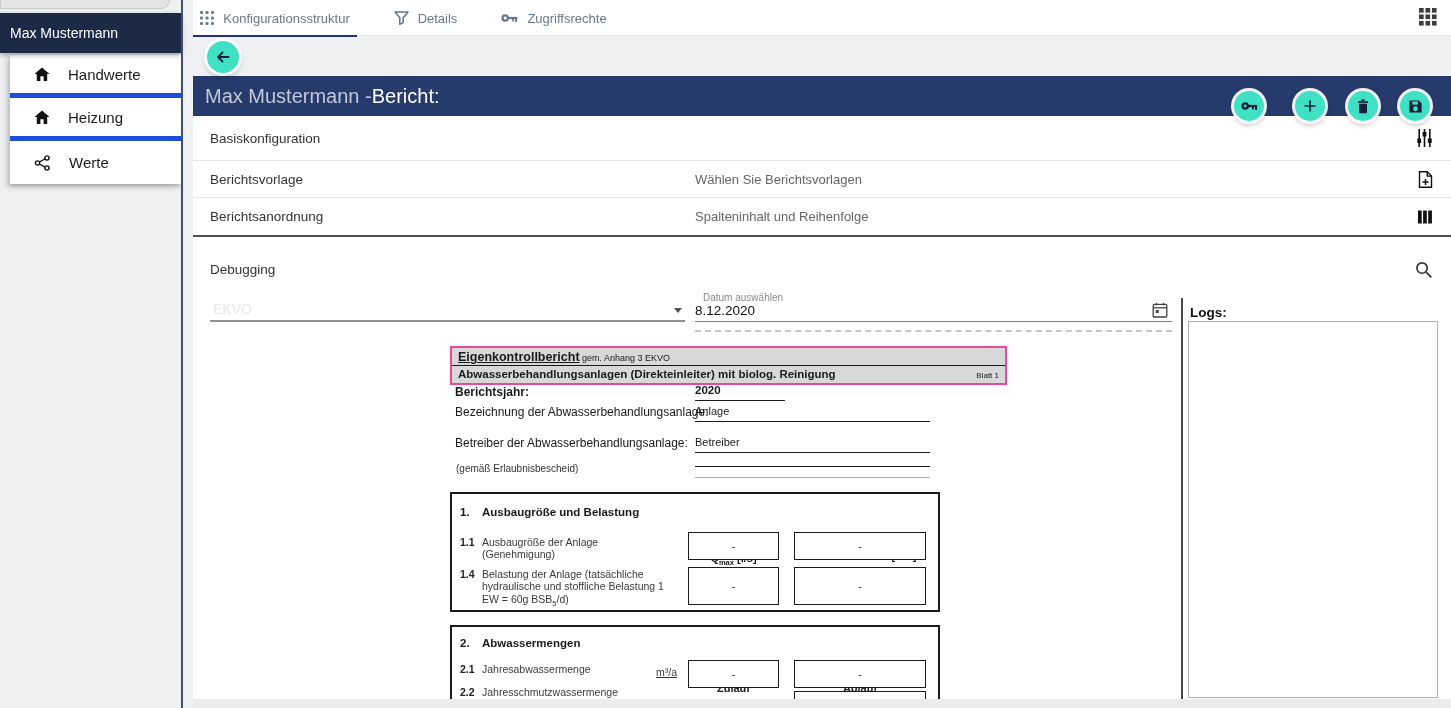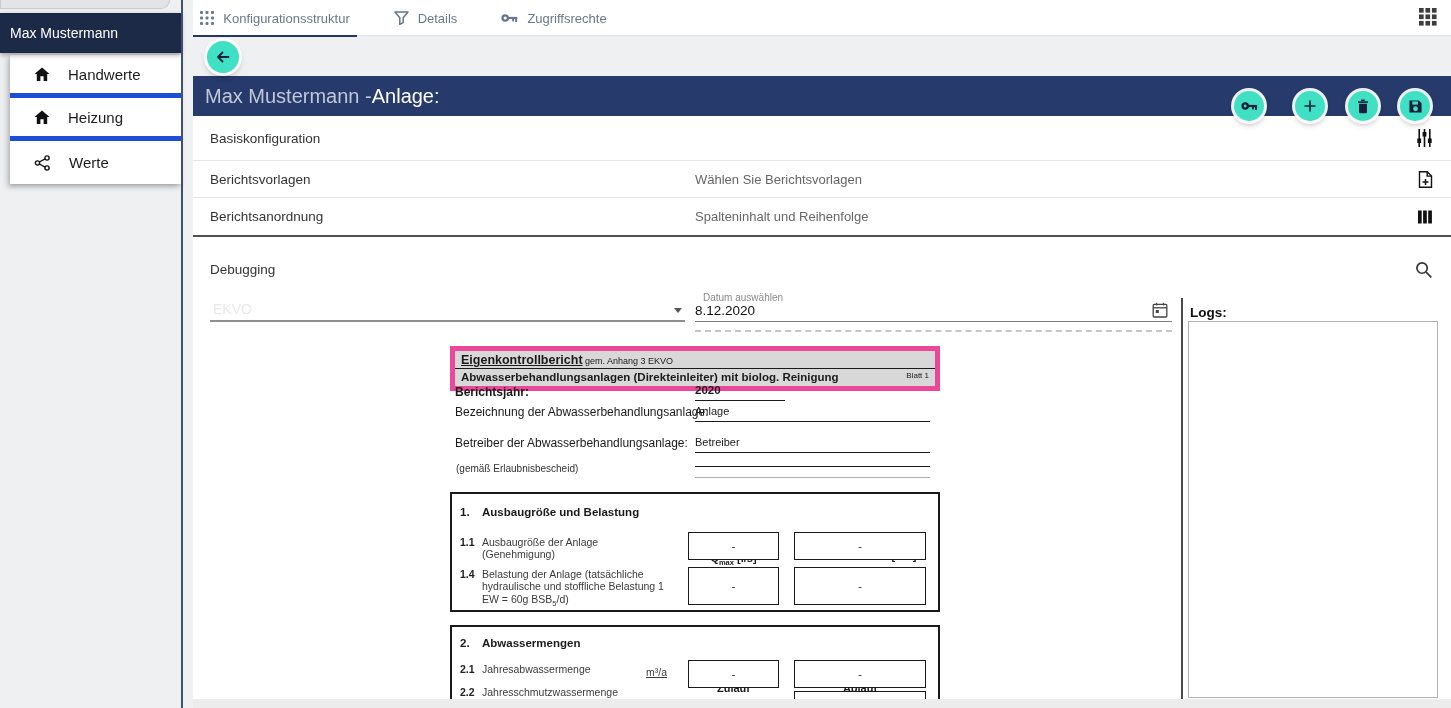--- a/index.html
+++ b/index.html
@@ -51,39 +51,39 @@
   .cal-btn { position:absolute; right:4px; bottom:3px; width:16px; height:16px; cursor:pointer; }
   .dash-line { left:695px; top:330px; width:477px; border-top:2px dashed #c6c6c6; }
 
   .logs-vdiv { left:1181px; top:298px; width:2px; height:410px; background:#4a4a4a; }
   .logs-lbl { left:1190px; top:305px; font-size:13.5px; font-weight:600; color:#111; }
   .logs-box { left:1188px; top:321px; width:250px; height:377px; border:1px solid #b0b0b0; background:#fff; }
 
   
   .report { left:450px; top:346px; width:490px; color:#1a1a1a; }
   .rep-box { position:absolute; border:2px solid #1a1a1a; background:#fff; }
-  .rep-header { position:absolute; left:0; top:0; width:490px; border:5px solid #ec4899; background:#d8d8d8; }
+  .rep-header { position:absolute; left:0; top:0; width:557px; border:2px solid #ec4899; background:#d8d8d8; }
   .rep-h1 { padding:2px 6px 1px 6px; border-bottom:1px solid #1a1a1a; font-size:12.5px; }
   .rep-h1 .t { font-weight:bold; text-decoration:underline; }
   .rep-h1 .s { font-size:9px; }
-  .rep-h2 { padding:2px 6px 3px 6px; font-size:11.5px; font-weight:bold; display:flex; align-items:flex-start; }
+  .rep-h2 { padding:2px 6px 3px 6px; font-size:11.5px; font-weight:bold; display:flex; align-items:flex-end; }
   .rep-h2 .sheet { margin-left:auto; font-size:8px; font-weight:normal; }
   .f-lbl { position:absolute; left:5px; font-size:12px; }
   .f-lbl.b { font-weight:bold; }
   .f-note { position:absolute; left:6px; font-size:10px; color:#333;margin-top:43px; }
   .f-val { position:absolute; left:245px; font-size:11px; }
   .f-val.b { font-weight:bold; font-size:11.5px; }
   .u-line { position:absolute; height:0; border-top:1.5px solid #1a1a1a; }
   .u-line.gray { border-top:1px solid #ababab; }
   .sec-num { position:absolute; left:8px; font-size:11.5px; font-weight:bold; }
   .sec-title { position:absolute; left:30px; font-size:11.5px; font-weight:bold; }
   .col-h { position:absolute; font-size:11px; font-weight:bold; text-align:center;margin-top:34px; }
   .r-num { position:absolute; left:8px; font-size:10.5px; font-weight:bold; color:#222; }
   .r-lbl { position:absolute; left:30px; font-size:10.5px; color:#3a3a3a; line-height:1.18; }
-  .r-unit { position:absolute; left:194px; font-size:10.5px; color:#3a3a3a;text-decoration:underline; }
+  .r-unit { position:absolute; left:204px; font-size:10.5px; color:#3a3a3a;text-decoration:underline; }
   .inp { position:absolute; border:1.5px solid #1a1a1a; background:#fff; display:flex; align-items:center; justify-content:center; font-size:11px; }
   sub.small { font-size:7.5px; }
   .bottom-strip { left:193px; top:699px; width:1258px; height:9px; background:#ececec; z-index:50; }
 </style>
 </head>
 <body>
 
 <div id="screen">
 
   <div class="abs sb-topstrip"></div>
@@ -163,21 +163,21 @@
             <rect x="6.1" y="12.2" width="4.4" height="4.4"></rect>
             <rect x="12.2" y="12.2" width="4.4" height="4.4"></rect>
         </g>
       </svg>
     </div>
   </div>
   <div class="abs gray-strip"></div>
 
   <div class="abs navy-bar">
     <span class="title-prefix">Max Mustermann - </span>
-    <span class="title-suffix">Anlage:</span>
+    <span class="title-suffix">Bericht:</span>
   </div>
 
   <div class="fab back">
     <svg width="16" height="16" viewBox="0 0 16 16">
       <path d="M13.5 8 H3 M7.5 3.5 L3 8 L7.5 12.5" fill="none" stroke="#14203c" stroke-width="1.8" stroke-linecap="round" stroke-linejoin="round"></path>
     </svg>
   </div>
   <div class="fab small" style="left:1234px;">
     <svg width="17" height="14" viewBox="0 0 17 14">
       <circle cx="4.2" cy="7" r="2.6" fill="none" stroke="#14203c" stroke-width="2.3"></circle>
@@ -214,21 +214,21 @@
         <line x1="3.2" y1="0" x2="3.2" y2="18" stroke-width="1.6"></line>
         <line x1="3.2" y1="9.5" x2="3.2" y2="14" stroke-width="3.8"></line>
         <line x1="8.5" y1="0" x2="8.5" y2="18" stroke-width="1.6"></line>
         <line x1="8.5" y1="3" x2="8.5" y2="7.5" stroke-width="3.8"></line>
         <line x1="13.8" y1="0" x2="13.8" y2="18" stroke-width="1.6"></line>
         <line x1="13.8" y1="9.5" x2="13.8" y2="14" stroke-width="3.8"></line>
       </g>
     </svg>
   </div>
   <div class="abs cfg-row" style="top:161px;height:37px;">
-    <span class="cfg-label">Berichtsvorlagen</span>
+    <span class="cfg-label">Berichtsvorlage</span>
     <span class="cfg-hint">Wählen Sie Berichtsvorlagen</span>
     <svg width="15" height="17" viewBox="0 0 15 17">
       <path d="M1.5 0.8 H9.2 L13.5 5.1 V16.2 H1.5 Z" fill="none" stroke="#111" stroke-width="1.4"></path>
       <path d="M9.2 0.8 V5.1 H13.5" fill="none" stroke="#111" stroke-width="1.4"></path>
       <path d="M7.5 8 V14 M4.5 11 H10.5" stroke="#111" stroke-width="1.5"></path>
     </svg>
   </div>
   <div class="abs cfg-row" style="top:198px;height:37px;border-bottom:none;">
     <span class="cfg-label">Berichtsanordnung</span>
     <span class="cfg-hint">Spalteninhalt und Reihenfolge</span>

